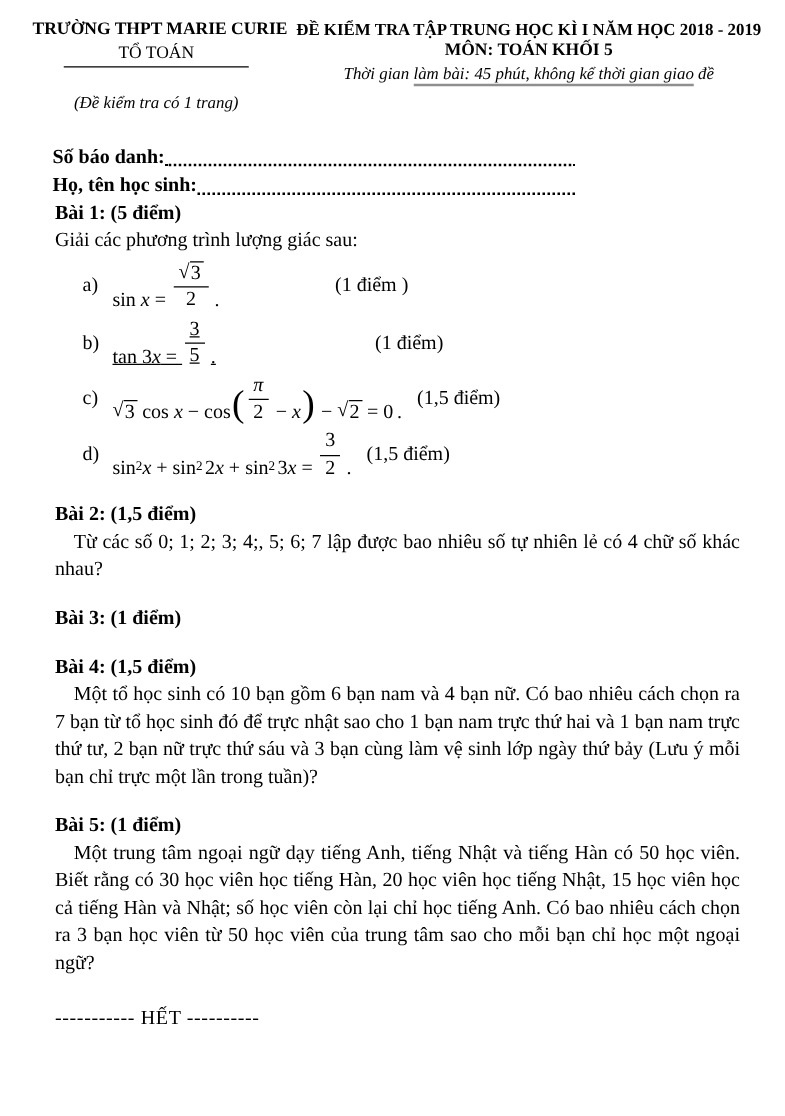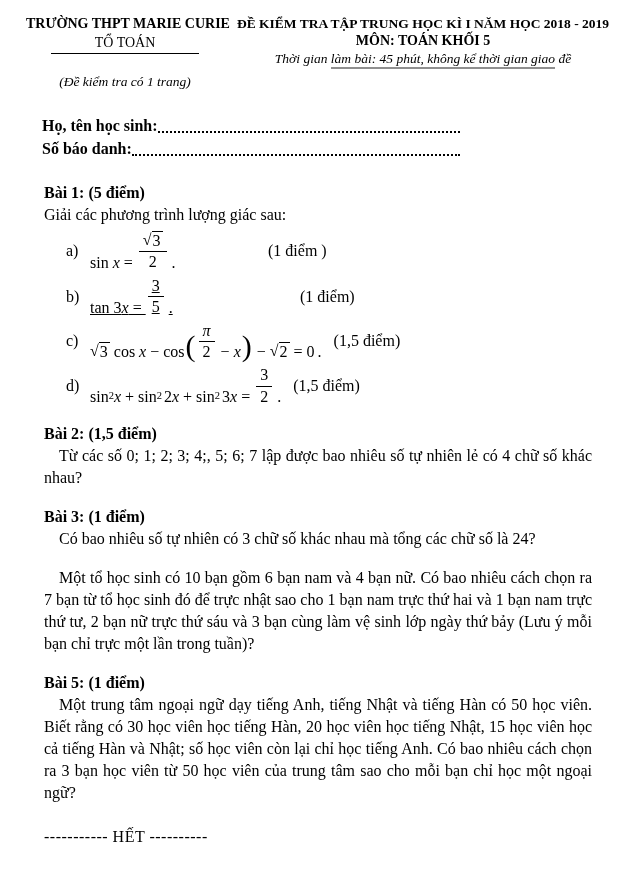--- a/index.html
+++ b/index.html
@@ -26,21 +26,21 @@
   .eduration span { white-space:pre; }
   .dur-underline { border-bottom:2px solid #8f8f8f; padding-bottom:1px; }
 
   
   .fields { margin:24px 0 0 42px; width:418px; }
   .field-row { display:flex; align-items:flex-end; line-height:23px; }
   .f-label { font-weight:bold; white-space:pre; }
   .dots { flex:1; border-bottom:2px dotted #000; margin-bottom:4px; }
 
   
-  .problems { margin-top:22px; padding:0 36px 0 44px; }
+  .problems { padding:0 36px 0 44px; }
   .problem { margin-bottom:17px; }
   .problem-title { font-weight:bold; line-height:22px; }
   .problem p { line-height:22px; text-align:justify; text-indent:15px; }
   .intro { line-height:22px; }
 
   
   .eq-row { display:flex; align-items:center; margin:5px 0; }
   .eq-label { margin-left:22px; width:24px; flex-shrink:0; }
   .eq-body { display:inline-flex; align-items:flex-end; flex-wrap:nowrap; }
   .eq-body span { white-space:pre; }
@@ -81,25 +81,25 @@
       <div class="etitle">ĐỀ KIỂM TRA TẬP TRUNG HỌC KÌ I NĂM HỌC 2018 - 2019</div>
       <div class="esubject">MÔN: TOÁN KHỐI 5</div>
       <div class="eduration">
         <span>Thời gian </span><span class="dur-underline">làm bài: 45 phút, không kể thời gian giao</span><span> đề</span>
       </div>
     </div>
   </div>
 
   <div class="fields">
     <div class="field-row">
+      <span class="f-label">Số báo danh:</span>
+      <span class="dots"></span>
+    </div>
+    <div class="field-row">
       <span class="f-label">Họ, tên học sinh:</span>
-      <span class="dots"></span>
-    </div>
-    <div class="field-row">
-      <span class="f-label">Số báo danh:</span>
       <span class="dots"></span>
     </div>
   </div>
 
   <div class="problems">
 
     <div class="problem">
       <div class="problem-title">Bài 1: (5 điểm)</div>
       <div class="intro">Giải các phương trình lượng giác sau:</div>
 
@@ -181,24 +181,24 @@
       </div>
     </div>
 
     <div class="problem">
       <div class="problem-title">Bài 2: (1,5 điểm)</div>
       <p>Từ các số 0; 1; 2; 3; 4;, 5; 6; 7 lập được bao nhiêu số tự nhiên lẻ có 4 chữ số khác nhau?</p>
     </div>
 
     <div class="problem">
       <div class="problem-title">Bài 3: (1 điểm)</div>
-      <p>Có bao nhiêu số tự nhiên có 3 chữ số khác nhau mà tổng các chữ số là 24?</p>
-    </div>
-
-    <div class="problem">
+    </div>
+
+    <div class="problem">
+      <div class="problem-title">Bài 4: (1,5 điểm)</div>
       <p>Một tổ học sinh có 10 bạn gồm 6 bạn nam và 4 bạn nữ. Có bao nhiêu cách chọn ra 7 bạn từ tổ học sinh đó để trực nhật sao cho 1 bạn nam trực thứ hai và 1 bạn nam trực thứ tư, 2 bạn nữ trực thứ sáu và 3 bạn cùng làm vệ sinh lớp ngày thứ bảy (Lưu ý mỗi bạn chỉ trực một lần trong tuần)?</p>
     </div>
 
     <div class="problem">
       <div class="problem-title">Bài 5: (1 điểm)</div>
       <p>Một trung tâm ngoại ngữ dạy tiếng Anh, tiếng Nhật và tiếng Hàn có 50 học viên. Biết rằng có 30 học viên học tiếng Hàn, 20 học viên học tiếng Nhật, 15 học viên học cả tiếng Hàn và Nhật; số học viên còn lại chỉ học tiếng Anh. Có bao nhiêu cách chọn ra 3 bạn học viên từ 50 học viên của trung tâm sao cho mỗi bạn chỉ học một ngoại ngữ?</p>
     </div>
 
     <div class="footer">----------- HẾT ----------</div>
   </div>

